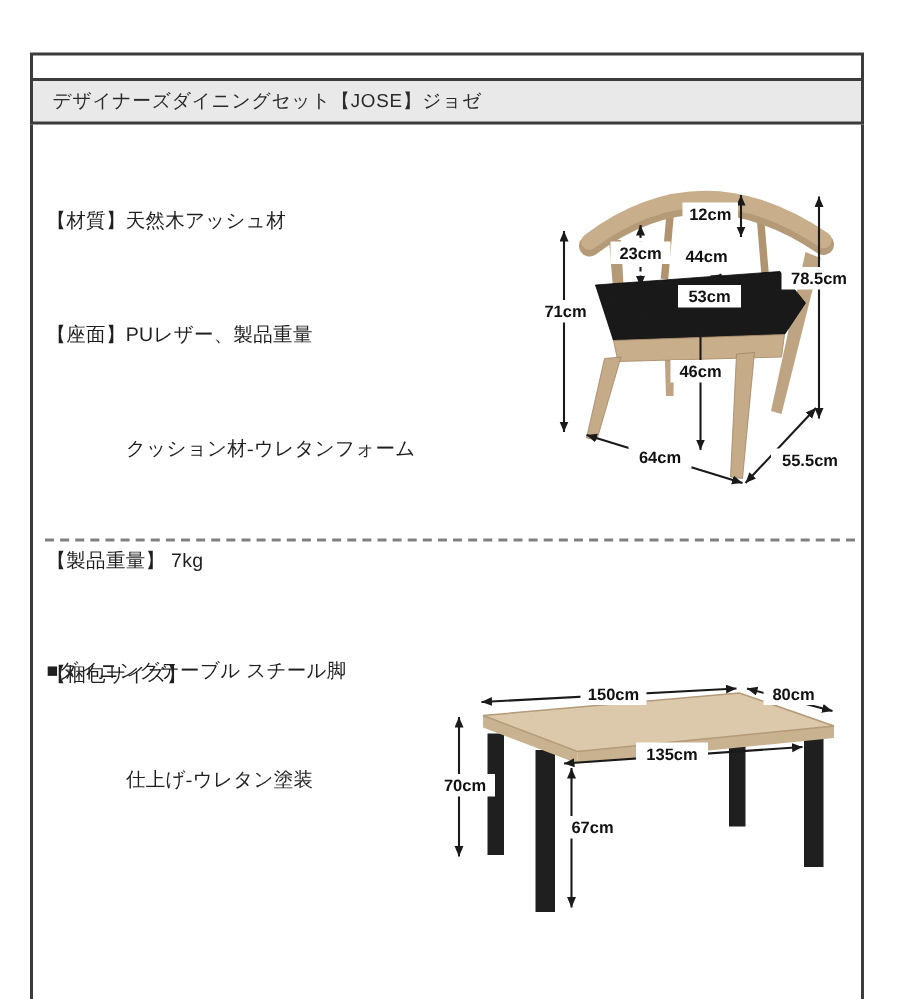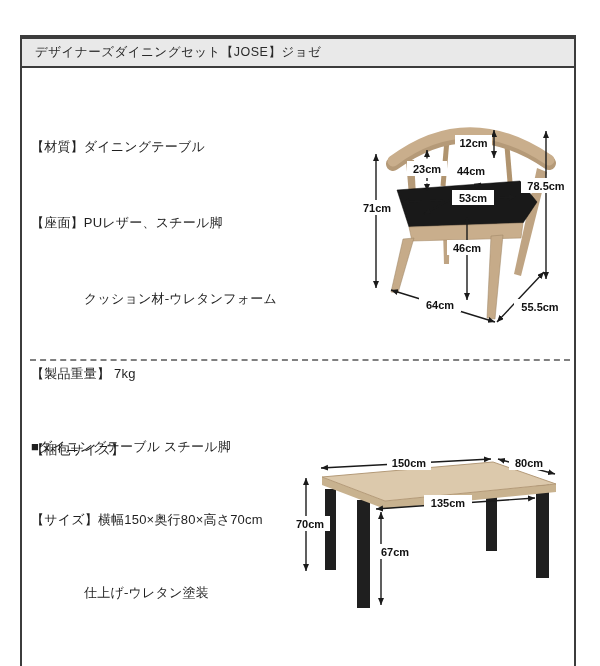--- a/index.html
+++ b/index.html
@@ -8,21 +8,21 @@
     background:#ffffff;
     font-family:"Liberation Sans","DejaVu Sans",sans-serif;
     color:#222;
   }
   
   .sheet{
     position:absolute;left:20px;top:35px;width:556px;height:680px;
     border:2px solid #3c3c3c;background:#fff;box-sizing:border-box;
   }
   .titlebar{
-    position:absolute;left:20px;top:37px;width:556px;height:31px;
+    position:absolute;left:20px;top:52px;width:556px;height:31px;
     box-sizing:border-box;border:2px solid #3c3c3c;background:#e9e9e9;
     font-size:12.5px;color:#2a2a2a;line-height:27px;padding-left:13px;
     letter-spacing:0.5px;
   }
   .spec-block{
     position:absolute;left:31px;font-size:13px;color:#1f1f1f;
     white-space:pre;letter-spacing:0.2px;
   }
   .chair-text{top:84px;line-height:25.2px;}
   .table-text{top:386px;line-height:24.4px;}
@@ -45,22 +45,22 @@
 </head>
 <body>
 
 <div class="sheet"></div>
 
 <div class="titlebar">
   <span>デザイナーズダイニングセット【JOSE】ジョゼ</span>
 </div>
 
 <div class="spec-block chair-text">
-  <div>【材質】ダイニングテーブル</div>
-  <div>【座面】PUレザー、スチール脚</div>
+  <div>【材質】天然木アッシュ材</div>
+  <div>【座面】PUレザー、製品重量</div>
   <div class="ind53">クッション材-ウレタンフォーム</div>
   <div>【製品重量】 7kg</div>
   <div>【梱包サイズ】</div>
   
   
 </div>
 
 <svg class="diagram chair-svg" width="250" height="265" viewBox="335 90 250 265" xmlns="http://www.w3.org/2000/svg">
   <defs>
     <marker id="ah1" markerWidth="8" markerHeight="7" refX="7" refY="3" orient="auto-start-reverse" markerUnits="userSpaceOnUse">
@@ -128,21 +128,20 @@
       <rect x="514" y="299" width="52" height="15"></rect>
       <text x="540" y="310.5">55.5cm</text>
     </g>
   </g>
 </svg>
 
 <div class="divider"></div>
 
 <div class="spec-block table-text">
   <div>■ダイニングテーブル スチール脚</div>
-  <div>【サイズ】横幅150×奥行80×高さ70cm</div>
   <div class="ind53">仕上げ-ウレタン塗装</div>
   
   
   
   
   
   
   
 </div>
 

